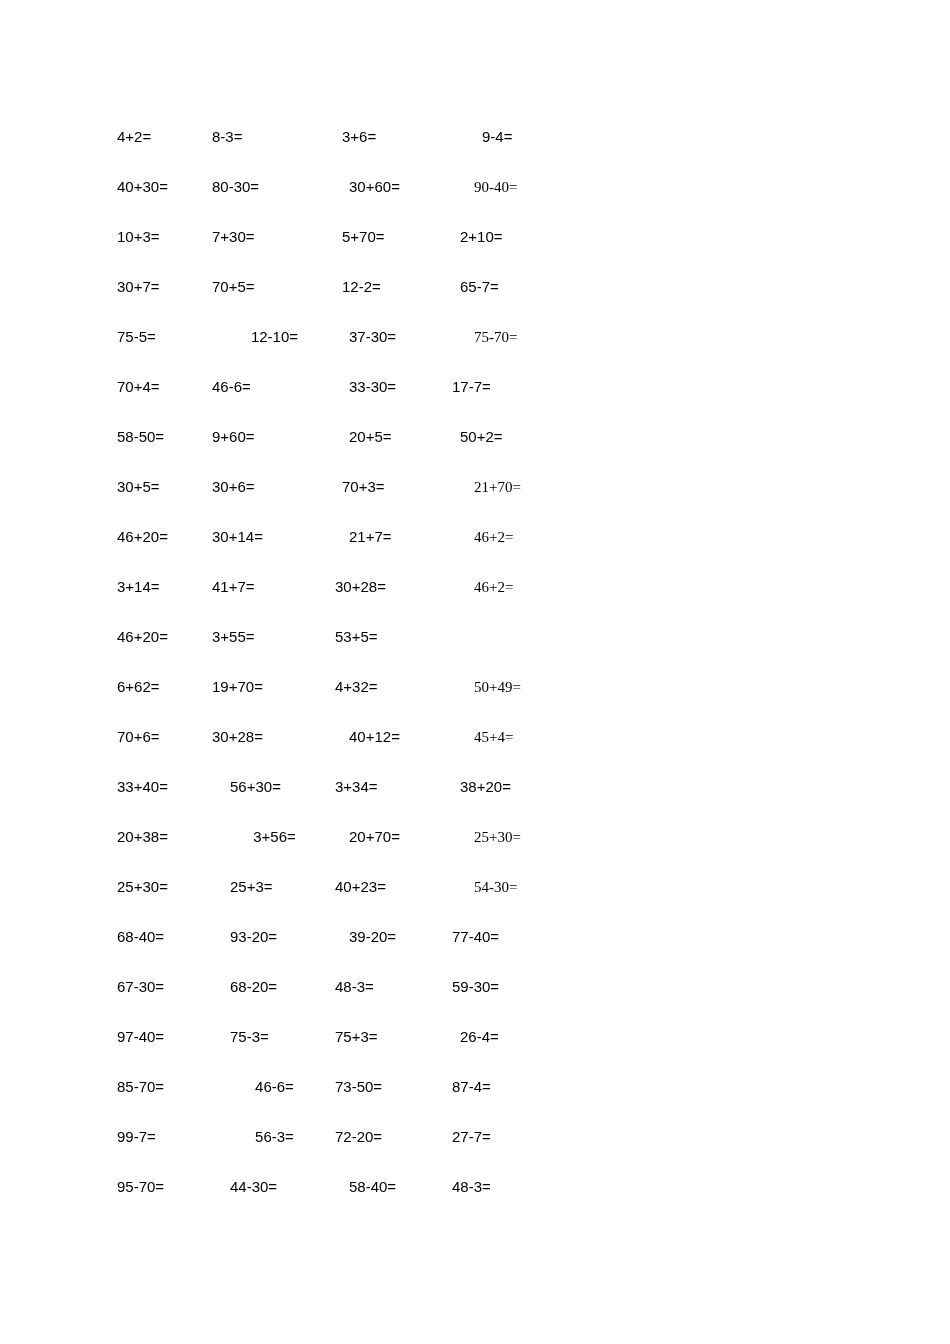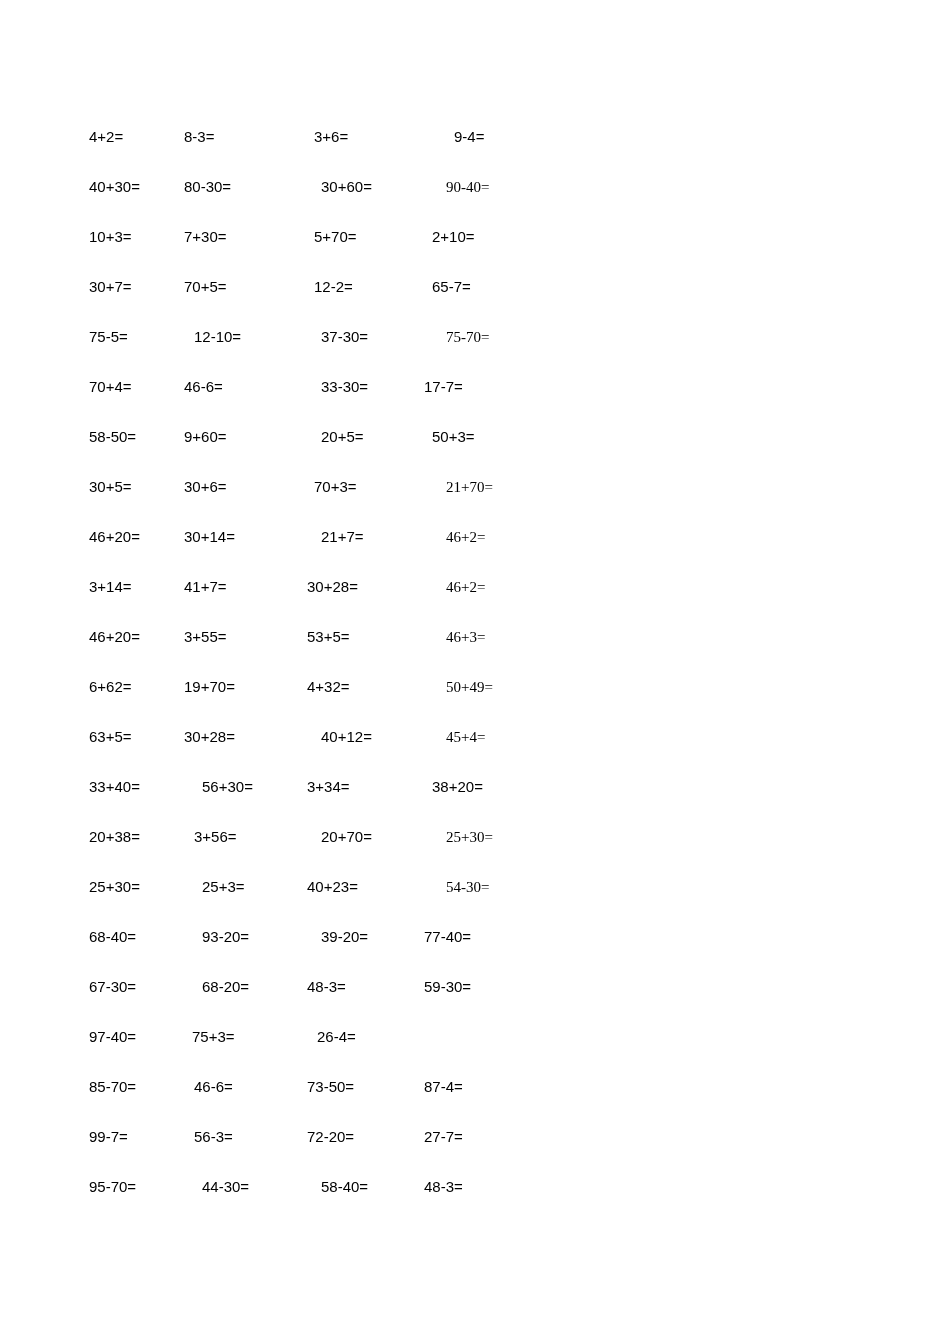--- a/index.html
+++ b/index.html
@@ -14,21 +14,21 @@
     color: #000000;
     overflow: hidden;
   }
   .page {
     position: relative;
     width: 950px;
     height: 1344px;
     background: #ffffff;
     box-sizing: border-box;
     padding-top: 112px;
-    padding-left: 84px;
+    padding-left: 112px;
     padding-right: 140px;
   }
   .worksheet {
     display: block;
   }
   .problem-row {
     display: flex;
     flex-direction: row;
     align-items: baseline;
     height: 50px;
@@ -42,21 +42,21 @@
     letter-spacing: 0px;
     box-sizing: border-box;
     flex: 0 0 auto;
   }
   .col-1 { width: 100px; padding-left: 5px; }
   .col-2 { width: 115px; padding-left: 0px; }
   .col-3 { width: 125px; padding-left: 15px; }
   .col-4 { width: 120px; padding-left: 15px; }
 
   
-  .i-a .col-2 { padding-left: 10px; }
+  .i-a .col-2 { padding-left: 10px; text-align: center; }
   .i-b .col-2 { padding-left: 18px; }
   .i-c .col-3 { padding-left: 22px; }
   .i-d .col-4 { padding-left: 30px; }
   .i-e .col-4 { padding-left: 22px; font-family: Liberation Serif, serif; }
   .i-f .col-4 { padding-left: 8px; }
   .i-g .col-4 { padding-left: 0px; }
   .i-h .col-3 { padding-left: 8px; }
 </style>
 </head>
 <body>
@@ -96,21 +96,21 @@
       <div class="problem-row i-c i-g">
         <span class="problem-cell col-1">70+4=</span>
         <span class="problem-cell col-2">46-6=</span>
         <span class="problem-cell col-3">33-30=</span>
         <span class="problem-cell col-4">17-7=</span>
       </div>
       <div class="problem-row i-c i-f">
         <span class="problem-cell col-1">58-50=</span>
         <span class="problem-cell col-2">9+60=</span>
         <span class="problem-cell col-3">20+5=</span>
-        <span class="problem-cell col-4">50+3=</span>
+        <span class="problem-cell col-4">50+2=</span>
       </div>
       <div class="problem-row i-e">
         <span class="problem-cell col-1">30+5=</span>
         <span class="problem-cell col-2">30+6=</span>
         <span class="problem-cell col-3">70+3=</span>
         <span class="problem-cell col-4">21+70=</span>
       </div>
       <div class="problem-row i-c i-e">
         <span class="problem-cell col-1">46+20=</span>
         <span class="problem-cell col-2">30+14=</span>
@@ -120,30 +120,29 @@
       <div class="problem-row i-h i-e">
         <span class="problem-cell col-1">3+14=</span>
         <span class="problem-cell col-2">41+7=</span>
         <span class="problem-cell col-3">30+28=</span>
         <span class="problem-cell col-4">46+2=</span>
       </div>
       <div class="problem-row i-h i-e">
         <span class="problem-cell col-1">46+20=</span>
         <span class="problem-cell col-2">3+55=</span>
         <span class="problem-cell col-3">53+5=</span>
-        <span class="problem-cell col-4">46+3=</span>
       </div>
       <div class="problem-row i-h i-e">
         <span class="problem-cell col-1">6+62=</span>
         <span class="problem-cell col-2">19+70=</span>
         <span class="problem-cell col-3">4+32=</span>
         <span class="problem-cell col-4">50+49=</span>
       </div>
       <div class="problem-row i-c i-e">
-        <span class="problem-cell col-1">63+5=</span>
+        <span class="problem-cell col-1">70+6=</span>
         <span class="problem-cell col-2">30+28=</span>
         <span class="problem-cell col-3">40+12=</span>
         <span class="problem-cell col-4">45+4=</span>
       </div>
       <div class="problem-row i-b i-h i-f">
         <span class="problem-cell col-1">33+40=</span>
         <span class="problem-cell col-2">56+30=</span>
         <span class="problem-cell col-3">3+34=</span>
         <span class="problem-cell col-4">38+20=</span>
       </div>
@@ -166,20 +165,21 @@
         <span class="problem-cell col-4">77-40=</span>
       </div>
       <div class="problem-row i-b i-h i-g">
         <span class="problem-cell col-1">67-30=</span>
         <span class="problem-cell col-2">68-20=</span>
         <span class="problem-cell col-3">48-3=</span>
         <span class="problem-cell col-4">59-30=</span>
       </div>
       <div class="problem-row i-b i-h i-f">
         <span class="problem-cell col-1">97-40=</span>
+        <span class="problem-cell col-2">75-3=</span>
         <span class="problem-cell col-3">75+3=</span>
         <span class="problem-cell col-4">26-4=</span>
       </div>
       <div class="problem-row i-a i-h i-g">
         <span class="problem-cell col-1">85-70=</span>
         <span class="problem-cell col-2">46-6=</span>
         <span class="problem-cell col-3">73-50=</span>
         <span class="problem-cell col-4">87-4=</span>
       </div>
       <div class="problem-row i-a i-h i-g">

